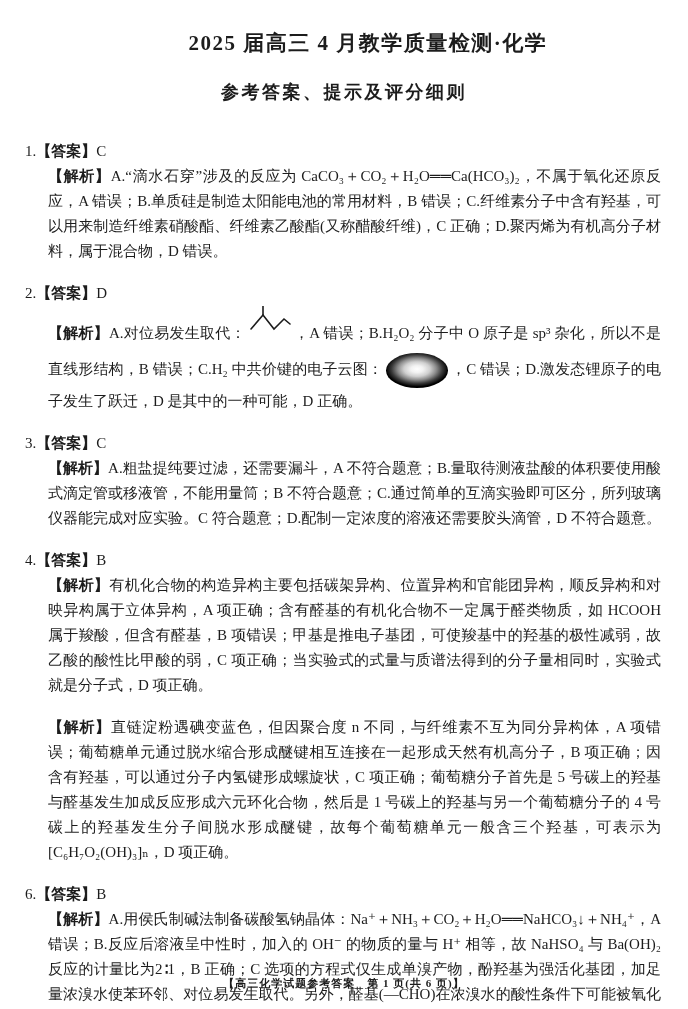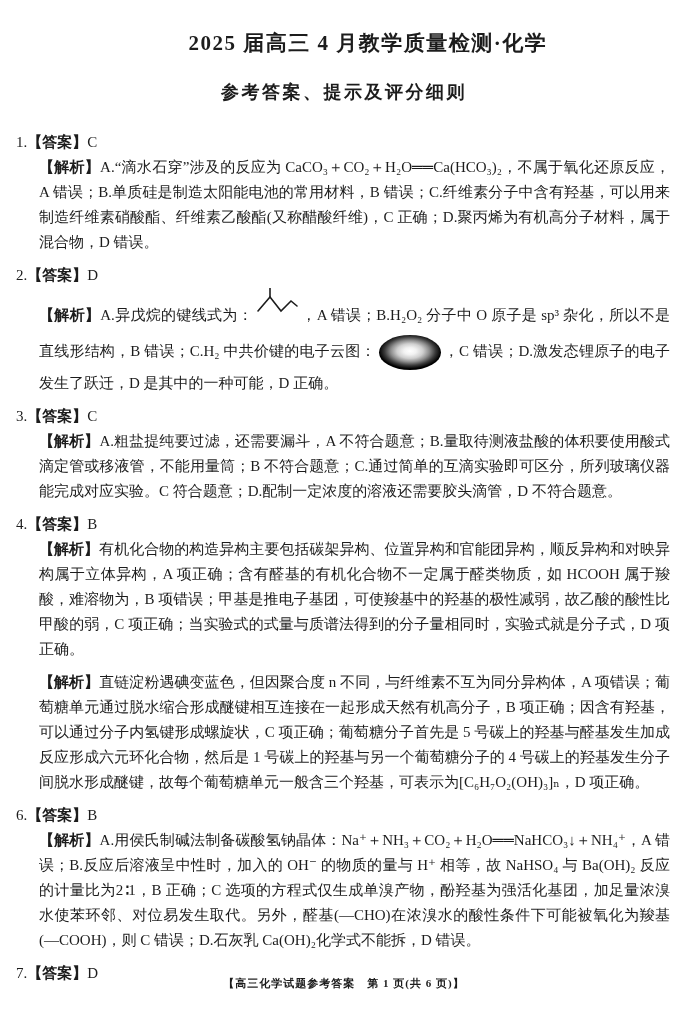--- a/index.html
+++ b/index.html
@@ -11,21 +11,21 @@
     overflow:hidden;position:relative;
   }
   .header{text-align:center;padding-top:28px;}
   .page-title{
     font-size:21px;font-weight:bold;letter-spacing:1.5px;line-height:30px;margin-left:48px;
   }
   .page-subtitle{
     font-size:18px;font-weight:bold;letter-spacing:2.5px;line-height:28px;margin-top:20px;
   }
   .content{padding:16px 10px 0 8px;}
-  .item{margin:8px;}
+  .item{margin:17px;}
   .answer-line{white-space:nowrap;}
   .item-number{display:inline;}
   .ans-label,.ana-label{font-weight:bold;}
   .analysis{
     margin-left:23px;
     text-align:justify;
     text-justify:inter-ideograph;
   }
   .skeletal-svg{
     display:inline-block;
@@ -55,34 +55,34 @@
   <div class="page-subtitle">参考答案、提示及评分细则</div>
 </div>
 
 <div class="content" id="items">
     <div class="item">
       <div class="answer-line"><span class="item-number">1.</span><span class="ans-label">【答案】</span><span class="answer-value">C</span></div>
       <div class="analysis"><span class="ana-label">【解析】</span><span class="analysis-text">A.“滴水石穿”涉及的反应为 CaCO₃＋CO₂＋H₂O══Ca(HCO₃)₂，不属于氧化还原反应，A 错误；B.单质硅是制造太阳能电池的常用材料，B 错误；C.纤维素分子中含有羟基，可以用来制造纤维素硝酸酯、纤维素乙酸酯(又称醋酸纤维)，C 正确；D.聚丙烯为有机高分子材料，属于混合物，D 错误。</span></div>
     </div>
     <div class="item">
       <div class="answer-line"><span class="item-number">2.</span><span class="ans-label">【答案】</span><span class="answer-value">D</span></div>
-      <div class="analysis"><span class="ana-label">【解析】</span><span class="analysis-text">A.异戊烷的键线式为：</span><span class="skeletal-svg"><svg width="44" height="38" viewBox="0 0 44 38">
+      <div class="analysis"><span class="ana-label">【解析】</span><span class="analysis-text">A.对位易发生取代：</span><span class="skeletal-svg"><svg width="44" height="38" viewBox="0 0 44 38">
             <g stroke="#1c1c1c" stroke-width="1.6" fill="none" stroke-linecap="round">
               <path d="M15 9 L15 0"></path>
               <path d="M3 23 L15 9 L26 23 L36 13 L42 18"></path>
             </g>
           </svg></span><span class="analysis-text">，A 错误；B.H₂O₂ 分子中 O 原子是 sp³ 杂化，所以不是直线形结构，B 错误；C.H₂ 中共价键的电子云图：</span><span class="electron-cloud"></span><span class="analysis-text">，C 错误；D.激发态锂原子的电子发生了跃迁，D 是其中的一种可能，D 正确。</span></div>
     </div>
     <div class="item">
       <div class="answer-line"><span class="item-number">3.</span><span class="ans-label">【答案】</span><span class="answer-value">C</span></div>
       <div class="analysis"><span class="ana-label">【解析】</span><span class="analysis-text">A.粗盐提纯要过滤，还需要漏斗，A 不符合题意；B.量取待测液盐酸的体积要使用酸式滴定管或移液管，不能用量筒；B 不符合题意；C.通过简单的互滴实验即可区分，所列玻璃仪器能完成对应实验。C 符合题意；D.配制一定浓度的溶液还需要胶头滴管，D 不符合题意。</span></div>
     </div>
     <div class="item">
       <div class="answer-line"><span class="item-number">4.</span><span class="ans-label">【答案】</span><span class="answer-value">B</span></div>
-      <div class="analysis"><span class="ana-label">【解析】</span><span class="analysis-text">有机化合物的构造异构主要包括碳架异构、位置异构和官能团异构，顺反异构和对映异构属于立体异构，A 项正确；含有醛基的有机化合物不一定属于醛类物质，如 HCOOH 属于羧酸，难溶物为，B 项错误；甲基是推电子基团，可使羧基中的羟基的极性减弱，故乙酸的酸性比甲酸的弱，C 项正确；当实验式的式量与质谱法得到的分子量相同时，实验式就是分子式，D 项正确。</span></div>
+      <div class="analysis"><span class="ana-label">【解析】</span><span class="analysis-text">有机化合物的构造异构主要包括碳架异构、位置异构和官能团异构，顺反异构和对映异构属于立体异构，A 项正确；含有醛基的有机化合物不一定属于醛类物质，如 HCOOH 属于羧酸，但含有醛基，B 项错误；甲基是推电子基团，可使羧基中的羟基的极性减弱，故乙酸的酸性比甲酸的弱，C 项正确；当实验式的式量与质谱法得到的分子量相同时，实验式就是分子式，D 项正确。</span></div>
     </div>
     <div class="item">
       <div class="analysis"><span class="ana-label">【解析】</span><span class="analysis-text">直链淀粉遇碘变蓝色，但因聚合度 n 不同，与纤维素不互为同分异构体，A 项错误；葡萄糖单元通过脱水缩合形成醚键相互连接在一起形成天然有机高分子，B 项正确；因含有羟基，可以通过分子内氢键形成螺旋状，C 项正确；葡萄糖分子首先是 5 号碳上的羟基与醛基发生加成反应形成六元环化合物，然后是 1 号碳上的羟基与另一个葡萄糖分子的 4 号碳上的羟基发生分子间脱水形成醚键，故每个葡萄糖单元一般含三个羟基，可表示为[C₆H₇O₂(OH)₃]ₙ，D 项正确。</span></div>
     </div>
     <div class="item">
       <div class="answer-line"><span class="item-number">6.</span><span class="ans-label">【答案】</span><span class="answer-value">B</span></div>
       <div class="analysis"><span class="ana-label">【解析】</span><span class="analysis-text">A.用侯氏制碱法制备碳酸氢钠晶体：Na⁺＋NH₃＋CO₂＋H₂O══NaHCO₃↓＋NH₄⁺，A 错误；B.反应后溶液呈中性时，加入的 OH⁻ 的物质的量与 H⁺ 相等，故 NaHSO₄ 与 Ba(OH)₂ 反应的计量比为2∶1，B 正确；C 选项的方程式仅生成单溴产物，酚羟基为强活化基团，加足量浓溴水使苯环邻、对位易发生取代。另外，醛基(—CHO)在浓溴水的酸性条件下可能被氧化为羧基(—COOH)，则 C 错误；D.石灰乳 Ca(OH)₂化学式不能拆，D 错误。</span></div>
     </div>
     <div class="item">
       <div class="answer-line"><span class="item-number">7.</span><span class="ans-label">【答案】</span><span class="answer-value">D</span></div>

